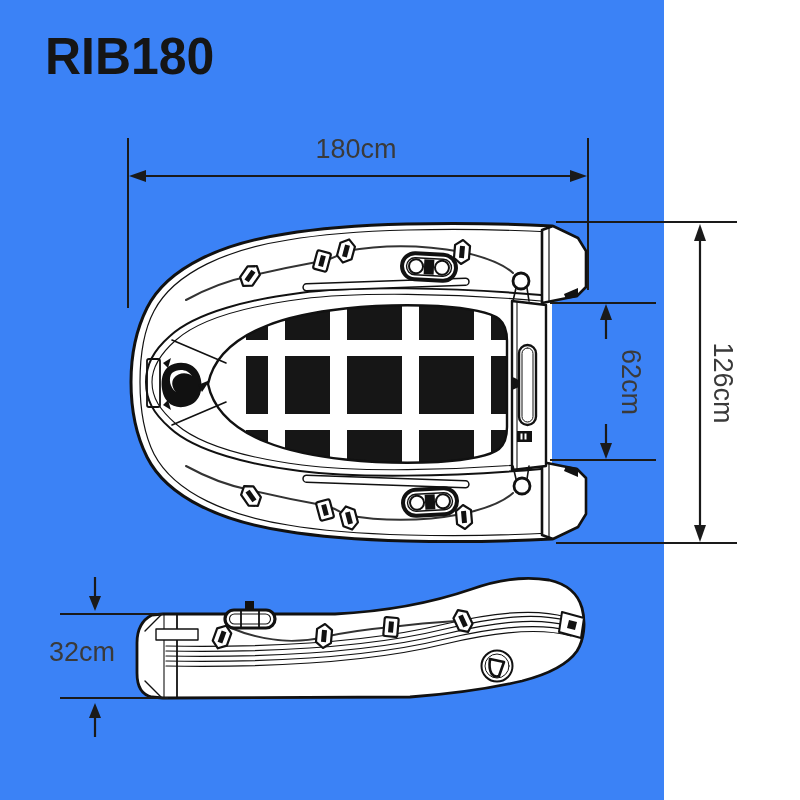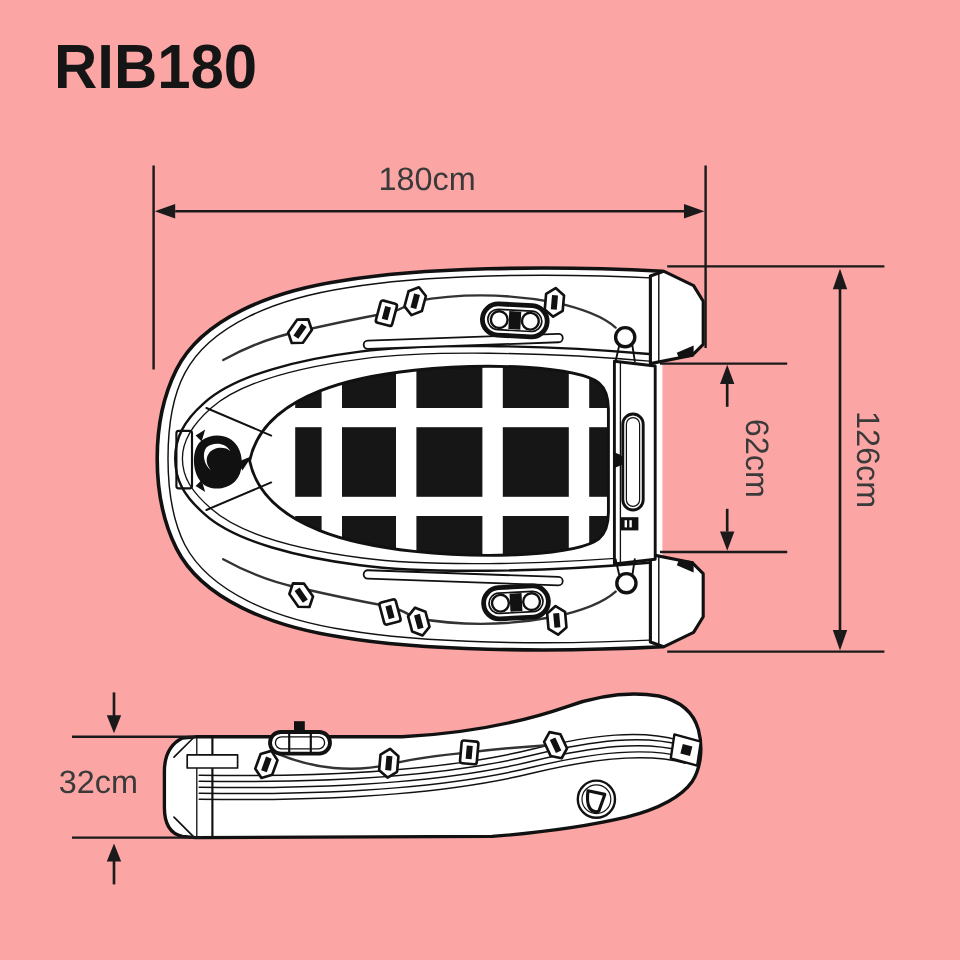--- a/index.html
+++ b/index.html
@@ -6,23 +6,23 @@
     margin: 0;
     padding: 0;
     width: 800px;
     height: 800px;
     background: #ffffff;
     overflow: hidden;
     font-family: "Liberation Sans", sans-serif;
   }
   .stage {
     position: relative;
-    width: 800px;
+    width: 664px;
     height: 800px;
-    background: #fca5a5;
+    background: #3b82f6;
   }
   .brand-title {
     position: absolute;
     left: 45px;
     top: 26px;
     font-size: 52px;
     font-weight: 700;
     letter-spacing: 0px;
     color: #151515;
     transform: scaleX(0.96);

